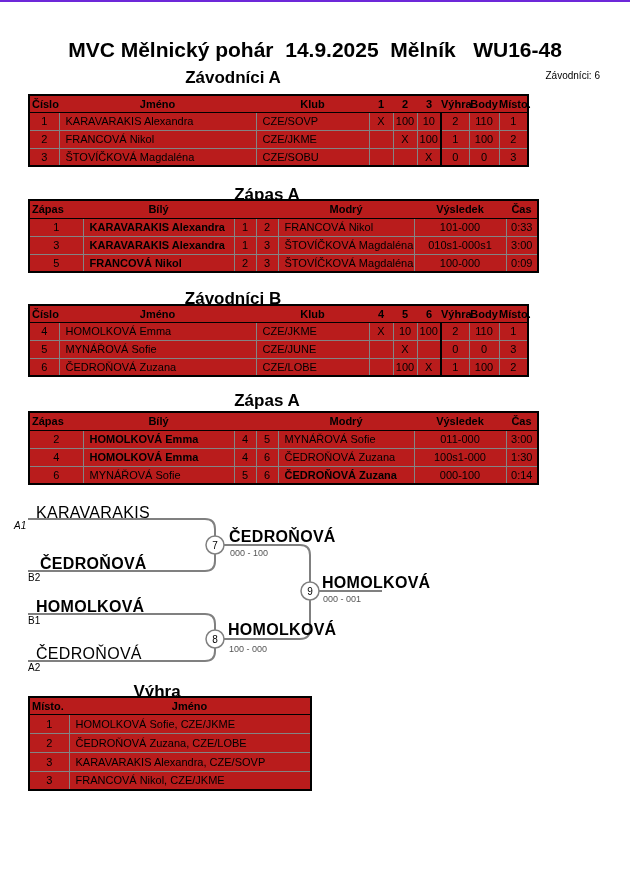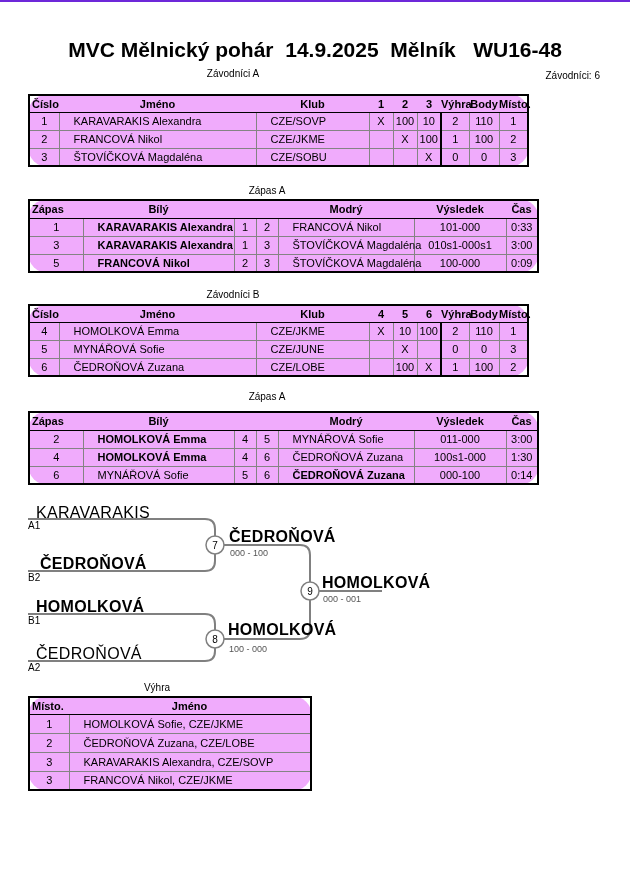--- a/index.html
+++ b/index.html
@@ -1,33 +1,33 @@
 <!DOCTYPE html>
 <html><head>
 <meta charset="utf-8">
 <style>
   html,body{margin:0;padding:0;background:#fff;}
   #page{position:relative;width:630px;height:891px;background:#fff;
         font-family:"Liberation Sans",sans-serif;color:#000;overflow:hidden;
         border-top:2px solid #6d28d9;box-sizing:border-box;}
   .abs{position:absolute;}
   #main-title{top:36px;left:0;width:630px;text-align:center;font-size:21px;font-weight:bold;white-space:pre;}
-  .section-title{font-size:10px;font-weight:normal;text-align:center;}
+  .section-title{font-size:17px;font-weight:bold;text-align:center;}
   #subtitle-a{top:66px;left:0;width:466px;}
   #competitors-count{top:68px;left:450px;width:150px;text-align:right;font-size:10px;}
-  table{border-collapse:collapse;table-layout:fixed;background:#f0abfc;border-radius:20px;}
+  table{border-collapse:collapse;table-layout:fixed;background:#b91c1c;}
   table,td,th{border:1px solid #848484;}
   table{border:2px solid #000;}
   th{border-left:none;border-right:none;border-bottom:1.5px solid #000;
      font-size:11px;font-weight:bold;white-space:nowrap;overflow:visible;padding:0;}
   td{font-size:11px;padding:0 2px;white-space:nowrap;overflow:visible;}
   tr{height:18px;}
   .thL{text-align:left;padding-left:2px;}
   .ctr{text-align:center;padding:0;}
-  .lft{text-align:left;padding-left:14px;}
+  .lft{text-align:left;padding-left:6px;}
   .sep{border-left:2px solid #000 !important;}
   .bold{font-weight:bold;}
   
   .comp-tbl{width:499px;}
   .comp-tbl col.c-cislo{width:30px;} .comp-tbl col.c-jmeno{width:197px;}
   .comp-tbl col.c-klub{width:113px;} .comp-tbl col.c-n{width:24px;}
   .comp-tbl col.c-vyhra{width:28px;} .comp-tbl col.c-body{width:30px;}
   .comp-tbl col.c-misto{width:29px;}
   
   .match-tbl{width:509px;}
@@ -294,21 +294,21 @@
       <circle cx="215" cy="139" r="9"></circle>
     </g>
     <g font-family="Liberation Sans, sans-serif" font-size="10" fill="#000" text-anchor="middle">
       <text x="215" y="48.5">7</text>
       <text x="310" y="94.5">9</text>
       <text x="215" y="142.5">8</text>
     </g>
   </svg>
 
   <div class="abs bk-name" style="top:502px;left:36px;">KARAVARAKIS</div>
-  <div class="abs bk-seed" style="top:518px;left:28px;">A1</div>
+  <div class="abs bk-seed" style="top:518px;left:14px;font-style:italic;">A1</div>
   <div class="abs bk-name bold" style="top:553px;left:40px;">ČEDROŇOVÁ</div>
   <div class="abs bk-seed" style="top:570px;left:28px;">B2</div>
 
   <div class="abs bk-name bold" style="top:526px;left:229px;">ČEDROŇOVÁ</div>
   <div class="abs bk-score" style="top:546px;left:230px;">000 - 100</div>
 
   <div class="abs bk-name bold" style="top:572px;left:322px;">HOMOLKOVÁ</div>
   <div class="abs bk-score" style="top:592px;left:323px;">000 - 001</div>
 
   <div class="abs bk-name bold" style="top:596px;left:36px;">HOMOLKOVÁ</div>

